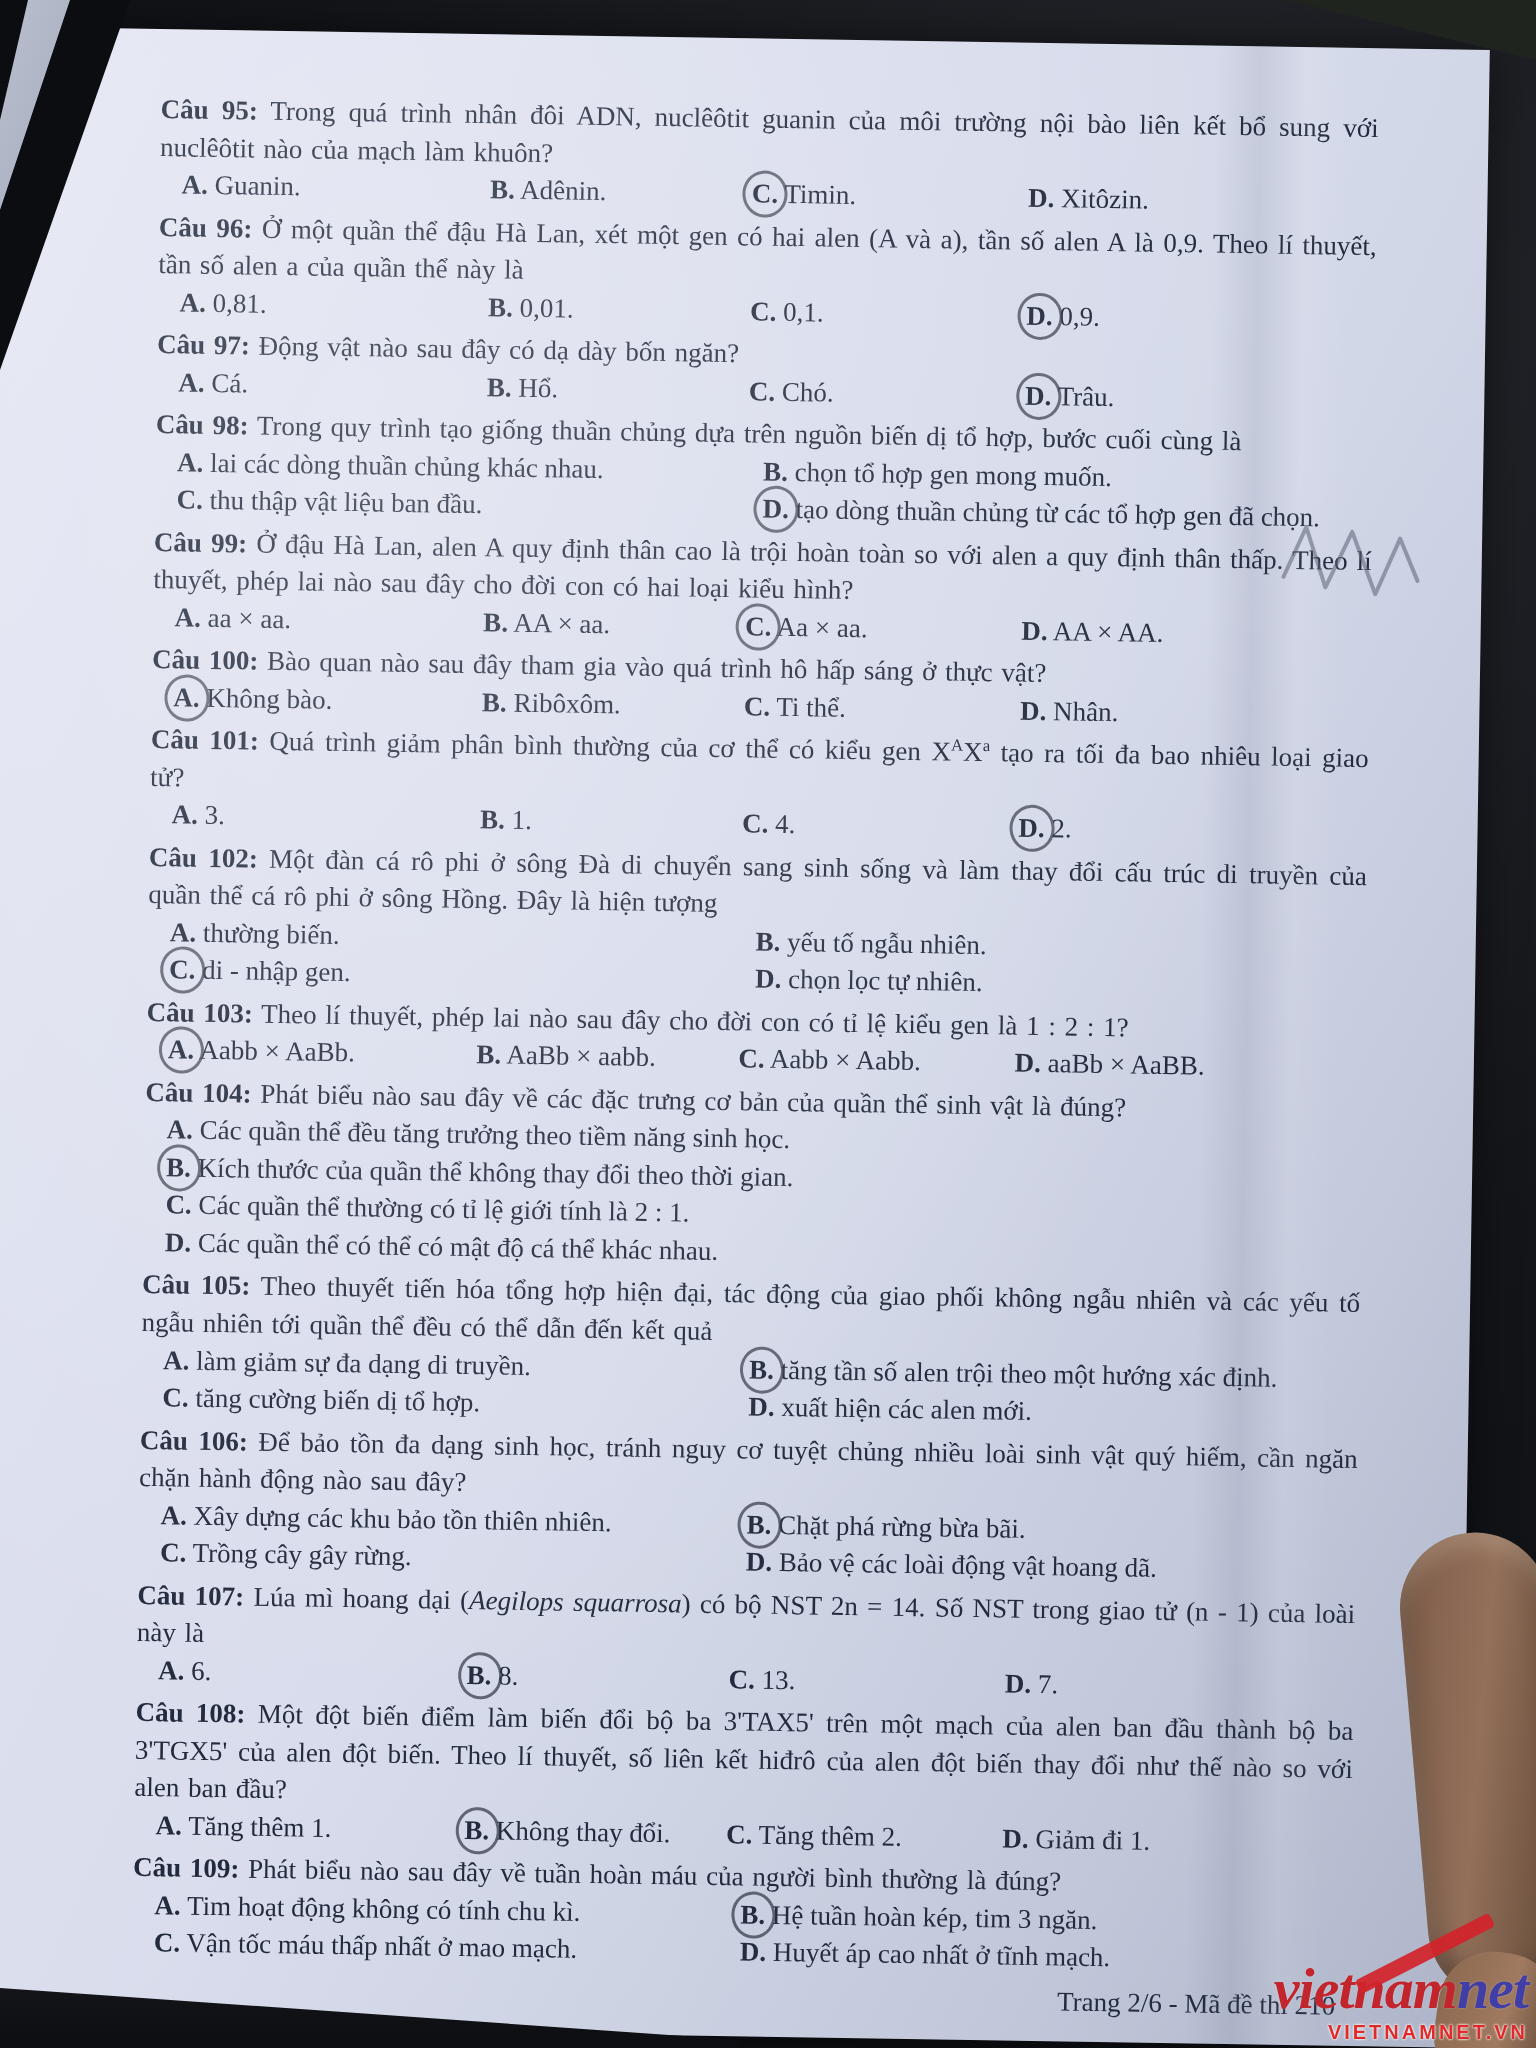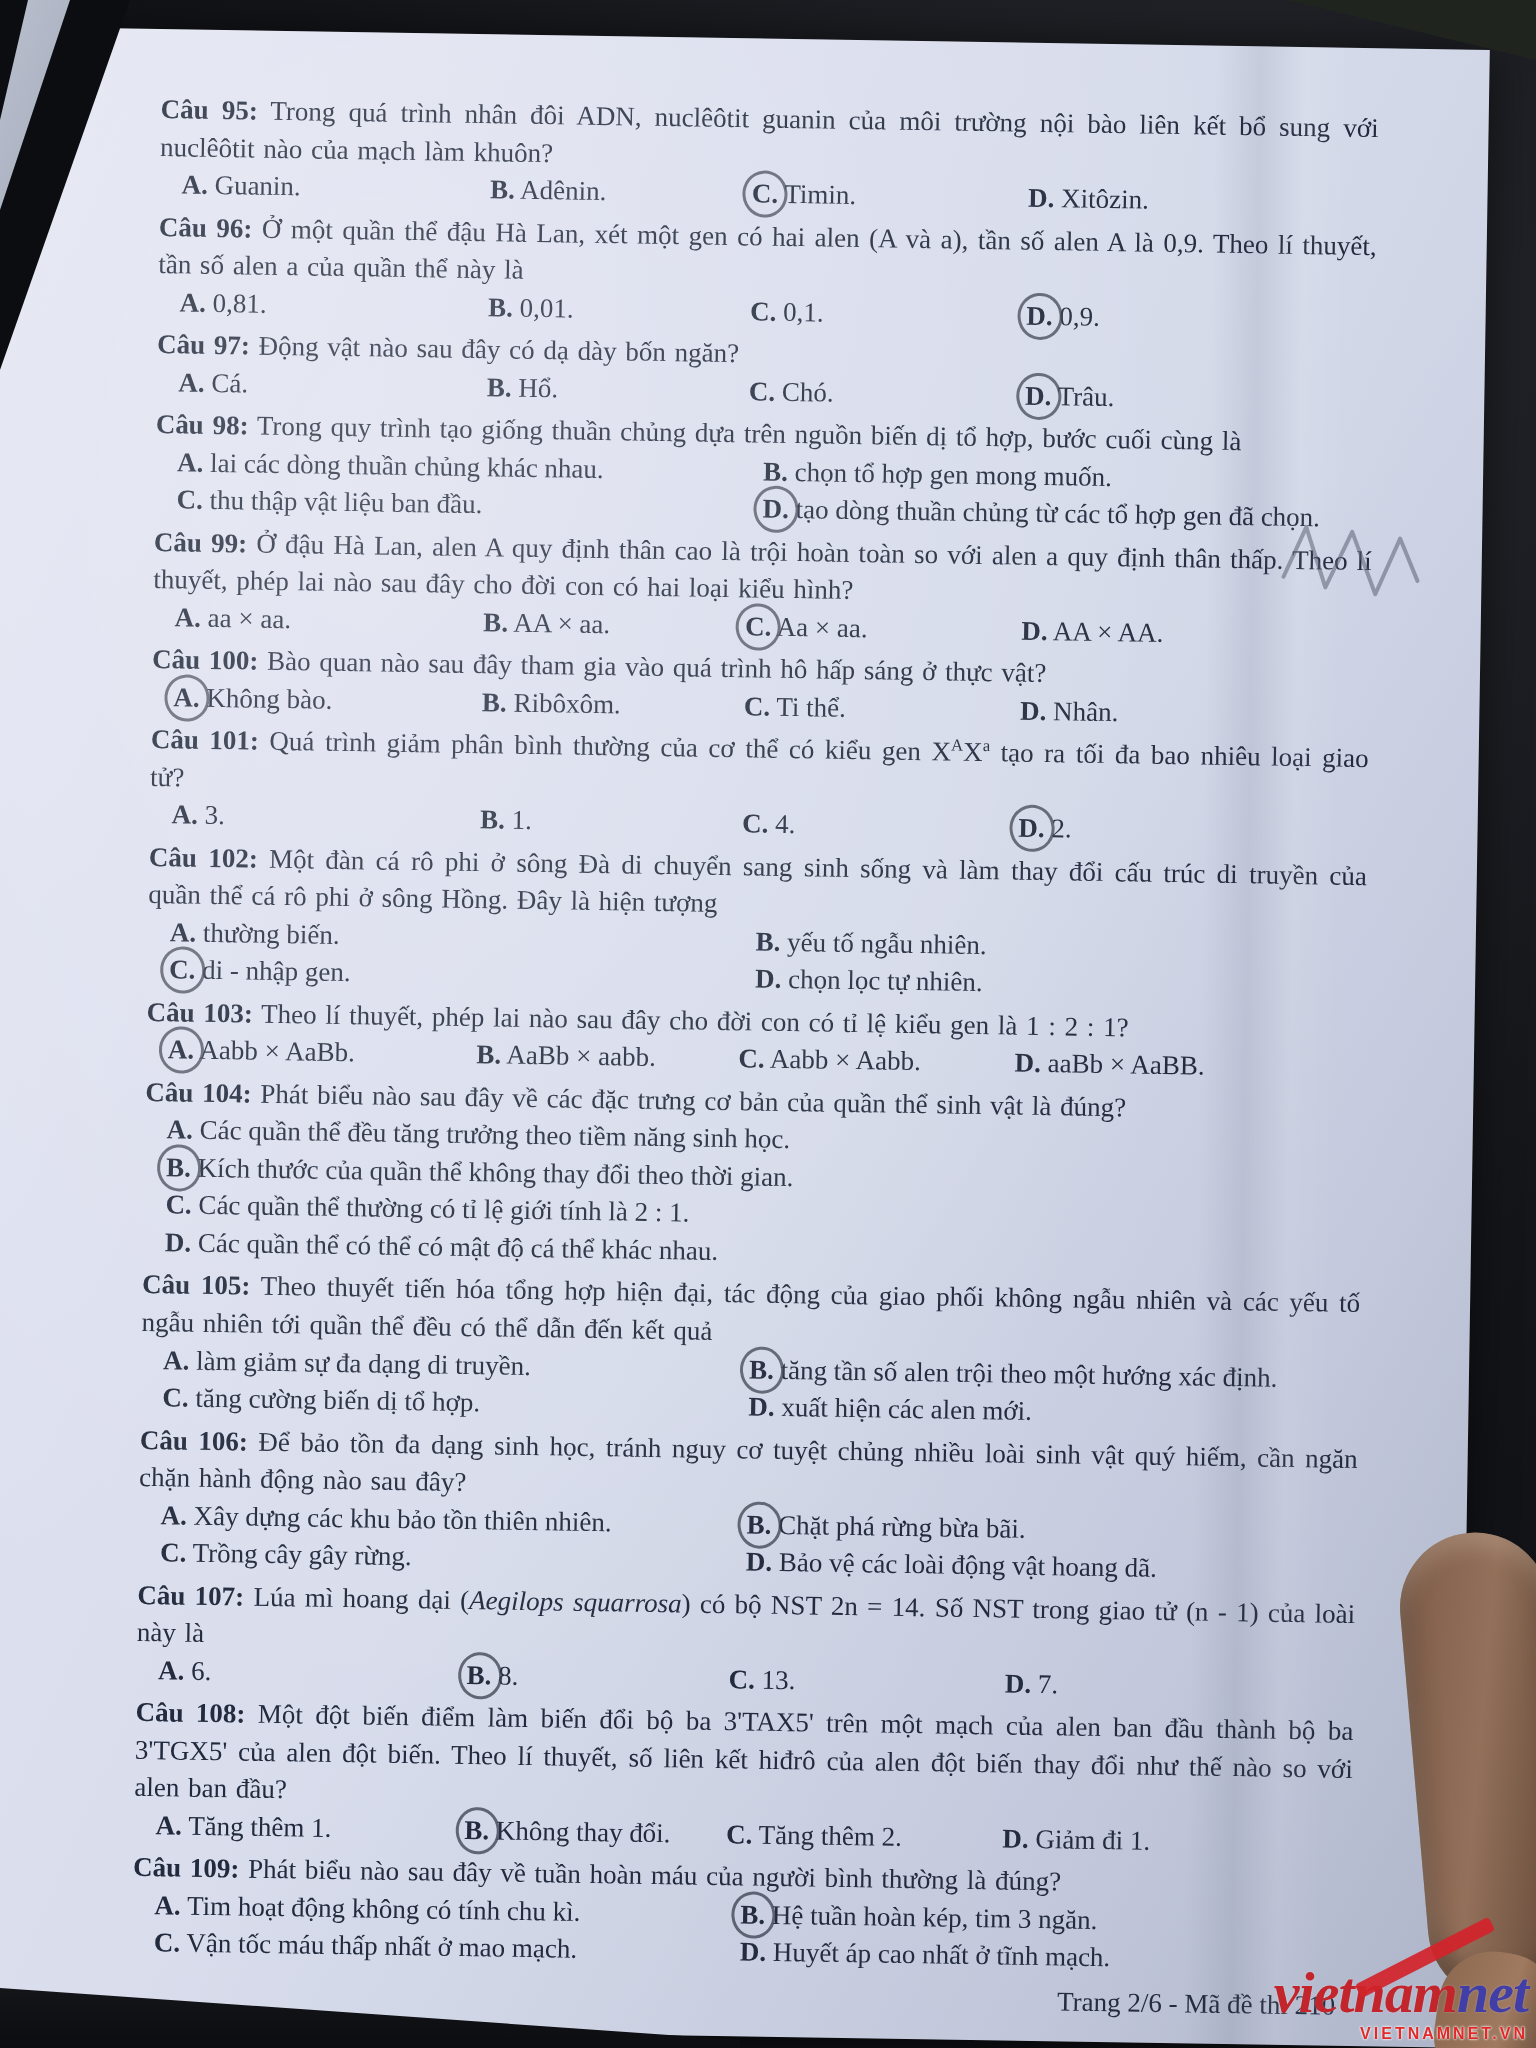--- a/index.html
+++ b/index.html
@@ -57,21 +57,21 @@
     background:linear-gradient(100deg,#8a684f,#a07a60 55%,#5d4433);}
 
   
   .logo{position:absolute;right:8px;bottom:6px;z-index:5;text-align:right;line-height:1;}
   .logo-word{font-style:italic;font-weight:bold;font-size:58px;letter-spacing:-1px;position:relative;display:inline-block;}
   .logo-red{color:#c2252c;text-shadow:0 0 2px rgba(255,255,255,.35);}
   .logo-blue{color:#413ea8;text-shadow:0 0 2px rgba(255,255,255,.35);margin-top:32px;}
   .logo-slash{position:absolute;right:28px;top:-14px;width:150px;height:15px;background:#d2232a;
     transform:rotate(-27deg);border-radius:4px;opacity:.92;}
   .logo-url{margin-top:4px;font-family:"Liberation Sans","DejaVu Sans",sans-serif;
-    font-weight:bold;font-size:16px;letter-spacing:3px;color:#e02a2a;
+    font-weight:bold;font-size:20px;letter-spacing:3px;color:#e02a2a;
     text-shadow:0 0 3px #ffffff,0 0 2px #ffffff;}
 </style>
 </head>
 <body>
 
 <div class="scene">
 
   <div class="paper">
     <div id="questions">
         <div class="q">

